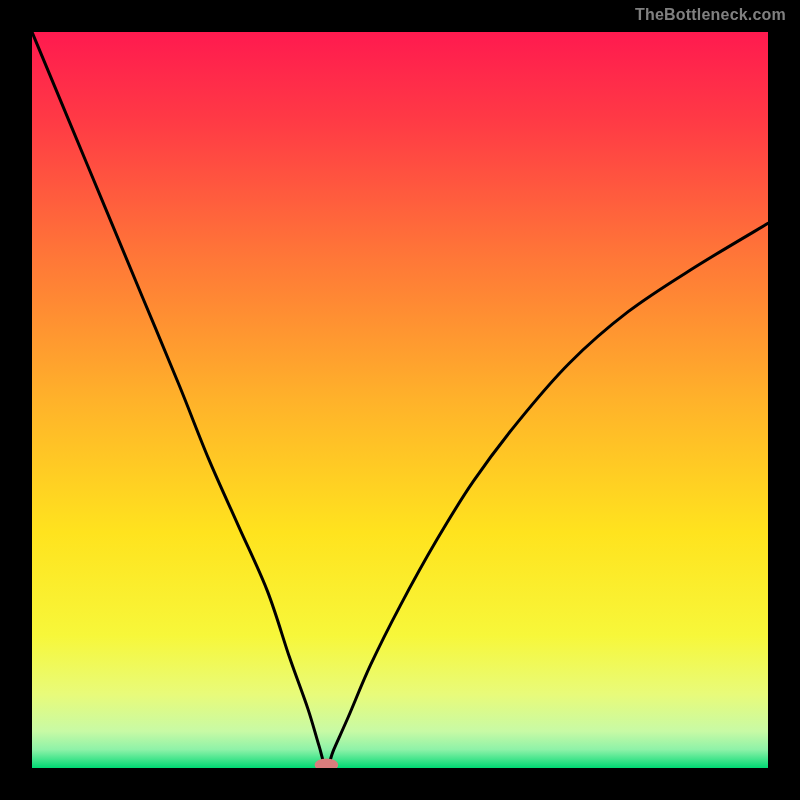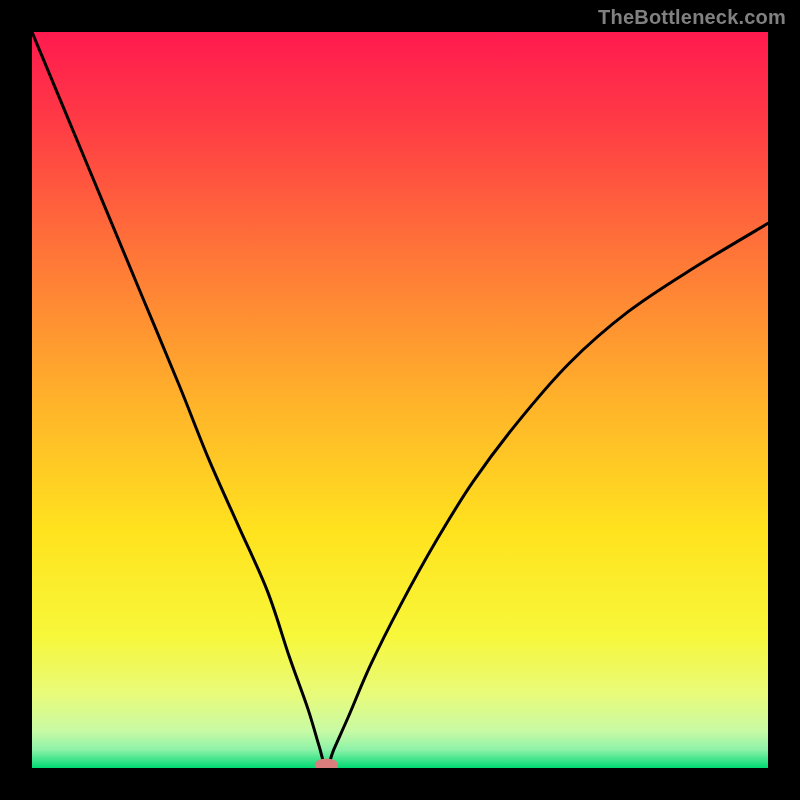--- a/index.html
+++ b/index.html
@@ -23,21 +23,21 @@
     left: 32px;
     top: 32px;
     width: 736px;
     height: 736px;
     overflow: hidden;
   }
   .attribution {
     position: absolute;
     top: 6px;
     right: 14px;
-    font-size: 20px;
+    font-size: 16px;
     font-weight: 600;
     color: #808080;
     letter-spacing: 0.2px;
     user-select: none;
   }
   svg {
     display: block;
   }
 </style>
 </head>

